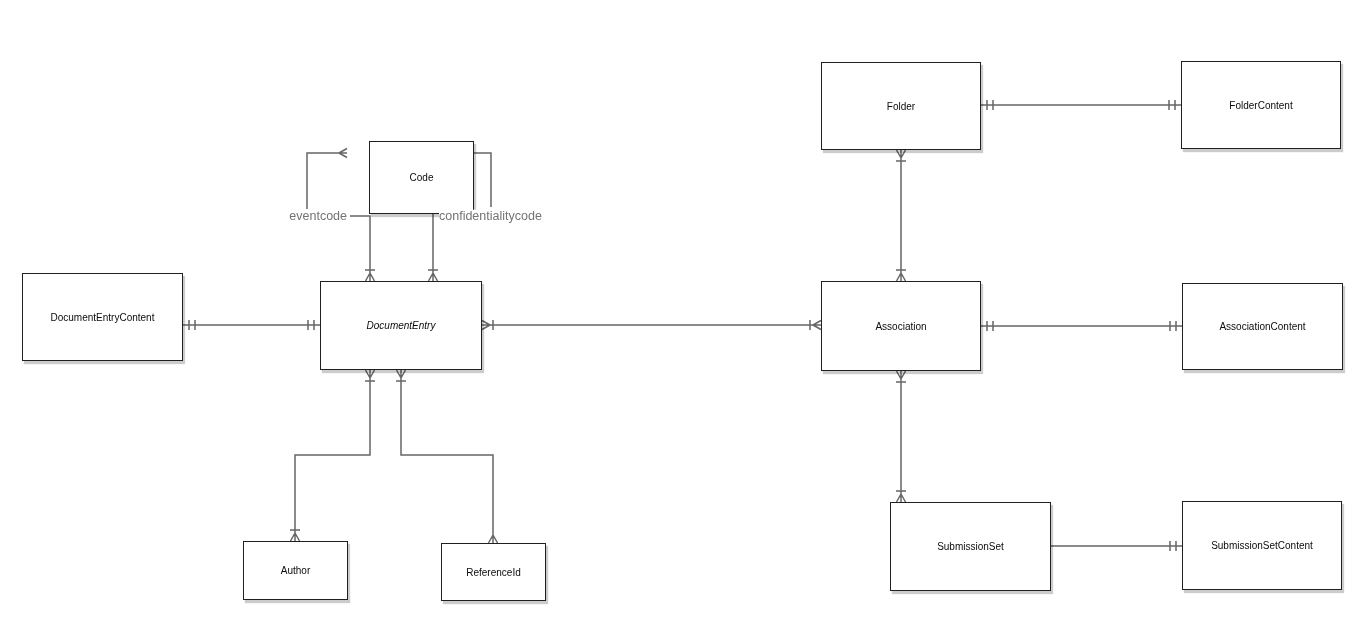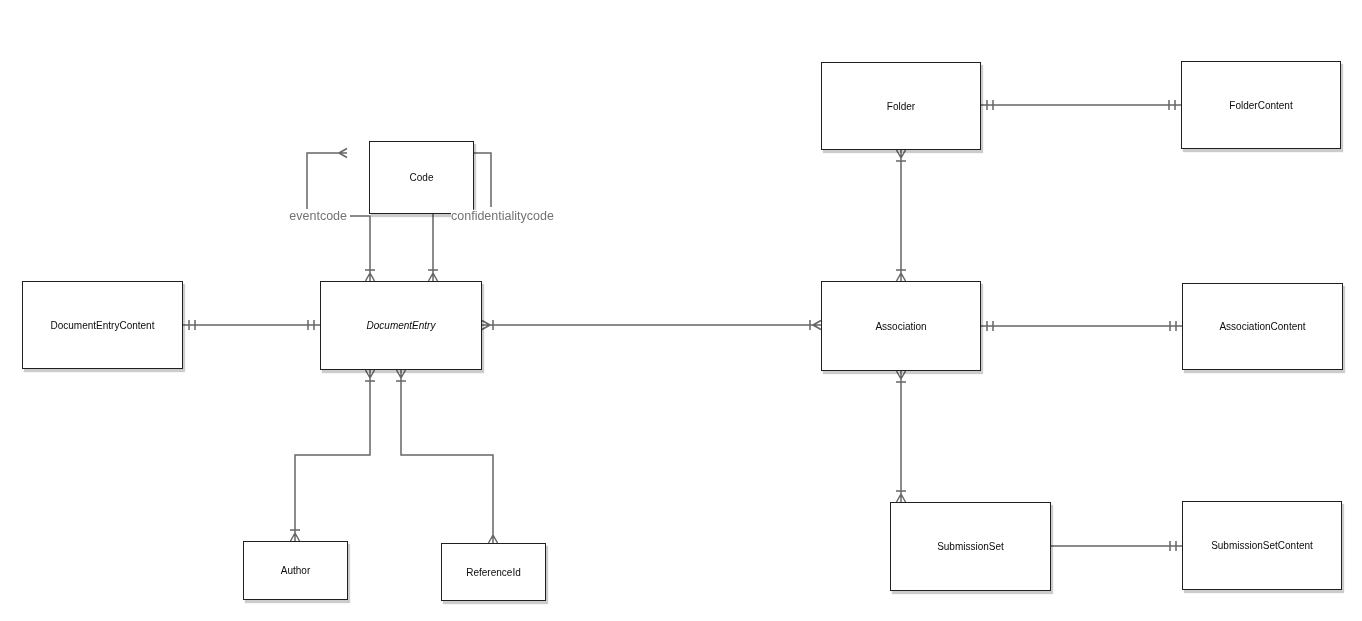--- a/index.html
+++ b/index.html
@@ -73,21 +73,21 @@
         <path d="M901 371L901 502M901 379L905.5 371M901 379L896.5 371M901 379L901 371M906 382L896 382M901 494L896.5 502M901 494L905.5 502M901 494L901 502M896 491L906 491" fill="none" stroke="#666666" stroke-width="1.5"></path>
       </g>
       <g>
         <path d="M982 546L1182 546M988 541L988 551M994 541L994 551M1176 551L1176 541M1170 551L1170 541" fill="none" stroke="#666666" stroke-width="1.5"></path>
       </g>
     </svg>
   <div>
       <div class="entity" style="left: 347px; top: 141px; width: 105px; height: 73px; margin-left: 22px;">
         <span class="entity-label">Code</span>
       </div>
-      <div class="entity" style="left: 22px; top: 281px; width: 161px; height: 88px;">
+      <div class="entity" style="left: 22px; top: 273px; width: 161px; height: 88px;">
         <span class="entity-label">DocumentEntryContent</span>
       </div>
       <div class="entity" style="left: 320px; top: 281px; width: 162px; height: 89px; font-style: italic;">
         <span class="entity-label">DocumentEntry</span>
       </div>
       <div class="entity" style="left: 243px; top: 541px; width: 105px; height: 59px;">
         <span class="entity-label">Author</span>
       </div>
       <div class="entity" style="left: 441px; top: 543px; width: 105px; height: 58px;">
         <span class="entity-label">ReferenceId</span>
@@ -106,15 +106,15 @@
       </div>
       <div class="entity" style="left: 858px; top: 502px; width: 161px; height: 89px; margin-left: 32px;">
         <span class="entity-label">SubmissionSet</span>
       </div>
       <div class="entity" style="left: 1182px; top: 501px; width: 160px; height: 89px;">
         <span class="entity-label">SubmissionSetContent</span>
       </div>
     </div>
   <div>
       <div class="edge-label" style="right: 1015px; top: 216px;">eventcode</div>
-      <div class="edge-label" style="left: 439px; top: 216px; margin-left: 12px;">confidentialitycode</div>
+      <div class="edge-label" style="left: 439px; top: 216px;">confidentialitycode</div>
     </div>
 </div>
 
 </body></html>

